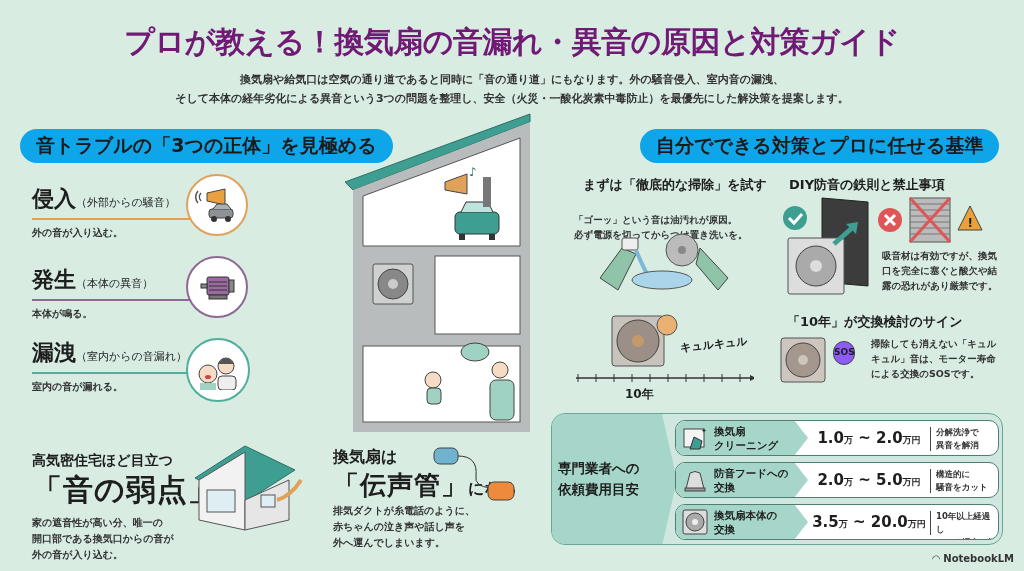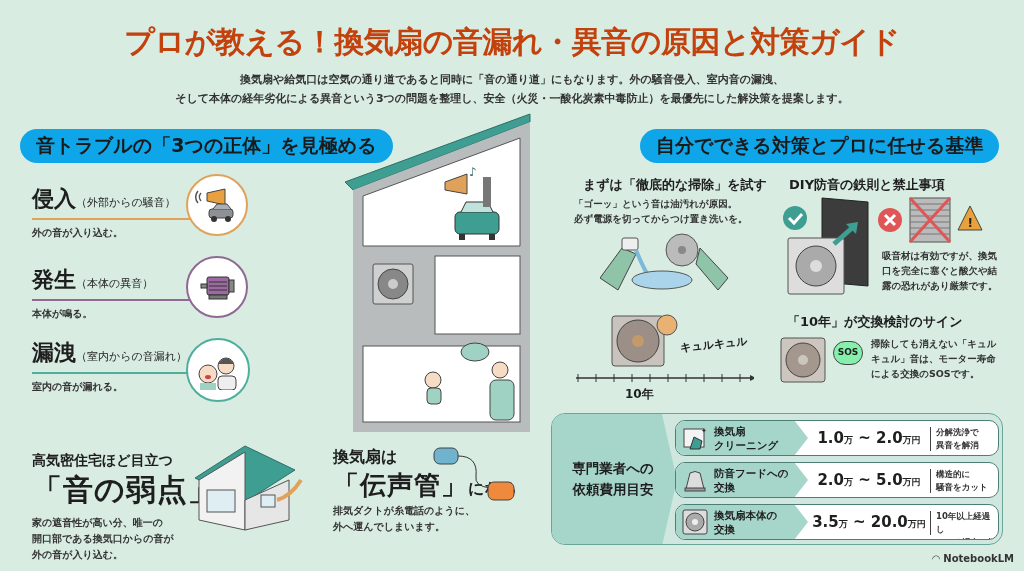--- a/index.html
+++ b/index.html
@@ -6,21 +6,21 @@
   html, body { width: 1024px; height: 571px; overflow: hidden; }
   body {
     background: #d8ece2;
     font-family: "DejaVu Sans", "Liberation Sans", sans-serif;
     color: #1e1e1e;
     position: relative;
   }
   .abs { position: absolute; }
   #title {
     left: 0; top: 22px; width: 1024px; text-align: center;
-    font-size: 30px; font-weight: bold; letter-spacing: -0.5px; color: #c2410c;
+    font-size: 30px; font-weight: bold; letter-spacing: -0.5px; color: #701a75;
   }
   #subtitle {
     left: 0; top: 70px; width: 1024px; text-align: center;
     font-size: 11px; line-height: 19px; font-weight: bold; color: #333;
   }
   .pill {
     background: #0ea5e9; border-radius: 18px; font-weight: bold;
     font-size: 19px; padding: 4px 16px; white-space: nowrap; color:#1a1a1a;
   }
   
@@ -43,21 +43,21 @@
   #price-box {
     left: 551px; top: 413px; width: 452px; height: 132px;
     border: 1.5px solid #6aa59a; border-radius: 14px; background: #cfe7de;
     overflow: hidden;
   }
   #price-left {
     left: 0; top: 0; width: 125px; height: 132px; background: #a6d6c9;
     clip-path: polygon(0 0, 88% 0, 100% 50%, 88% 100%, 0 100%);
   }
   #price-label {
-    left: 6px; top: 44px; width: 110px; text-align: center;
+    left: 6px; top: 44px; width: 110px; 
     font-size: 13.5px; font-weight: bold; line-height: 21px;
   }
   .price-row {
     left: 123px; width: 324px; height: 36px; background: #fff;
     border: 1.3px solid #4d7f75; border-radius: 10px; overflow: hidden;
   }
   .price-row .tag {
     left: 0; top: 0; width: 132px; height: 100%; background: #a6d6c9;
     clip-path: polygon(0 0, 90% 0, 100% 50%, 90% 100%, 0 100%);
   }
@@ -172,34 +172,35 @@
   <rect x="22" y="50" width="28" height="22" fill="#dfeef3" stroke="#555"></rect>
   <rect x="76" y="55" width="14" height="12" fill="#dfeef3" stroke="#555"></rect>
   <path d="M92 60 q14 -4 24 -20" stroke="#e0a25a" stroke-width="4" fill="none"></path>
 </svg>
 
 <div class="abs" style="left:333px;top:447px;">
   <div class="weak-small" style="font-size:16px;">換気扇は</div>
   <div><span class="weak-big" style="font-size:26px;">「伝声管」</span><span style="font-size:16px;font-weight:bold;">になる</span></div>
   <div class="body-text" style="">
     <div>排気ダクトが糸電話のように、</div>
+    <div>赤ちゃんの泣き声や話し声を</div>
     <div>外へ運んでしまいます。</div>
   </div>
 </div>
 <svg class="abs" style="left:430px;top:442px;" width="90" height="66" viewBox="0 0 90 66">
   <rect x="4" y="6" width="24" height="16" rx="6" fill="#6fb3cf" stroke="#444"></rect>
   <path d="M28 14 q20 0 18 20 q-2 10 14 12" stroke="#333" fill="none"></path>
   <rect x="58" y="40" width="26" height="18" rx="6" fill="#ef8a3c" stroke="#444"></rect>
 </svg>
 
 <div class="abs pill" style="left:640px;top:129px;">自分でできる対策とプロに任せる基準</div>
 
 <div class="abs" style="left:574px;top:176px;">
   <div class="sec-title">まずは「徹底的な掃除」を試す</div>
-  <div class="sec-desc" style="margin-top:2px;">
+  <div class="sec-desc" style="margin-top:18px;">
     <div>「ゴーッ」という音は油汚れが原因。</div>
     <div>必ず電源を切ってからつけ置き洗いを。</div>
   </div>
 </div>
 <svg class="abs" style="left:600px;top:228px;" width="150" height="70" viewBox="0 0 150 70">
   <path d="M0 50 l22 -30 l14 6 l-18 36 z" fill="#8fc4a8" stroke="#444"></path>
   <rect x="22" y="10" width="16" height="12" rx="2" fill="#eee" stroke="#555"></rect>
   <path d="M36 22 q8 20 14 28" stroke="#7cb8d8" stroke-width="4" fill="none"></path>
   <ellipse cx="62" cy="52" rx="30" ry="9" fill="#a9d4ea" stroke="#555"></ellipse>
   <circle cx="82" cy="22" r="16" fill="#bbb" stroke="#555"></circle>
@@ -262,21 +263,21 @@
   <div>口を完全に塞ぐと酸欠や結</div>
   <div>露の恐れがあり厳禁です。</div>
 </div>
 
 <div class="abs sec-title" style="left:778px;top:313px;">「10年」が交換検討のサイン</div>
 <svg class="abs" style="left:780px;top:337px;" width="48" height="48" viewBox="0 0 48 48">
   <rect x="1" y="1" width="44" height="44" rx="3" fill="#cdc6bf" stroke="#555"></rect>
   <circle cx="23" cy="23" r="17" fill="#a3978e" stroke="#444"></circle>
   <circle cx="23" cy="23" r="5" fill="#cdc6bf"></circle>
 </svg>
-<div class="abs" style="left:833px;top:341px;width:30px;height:24px;border-radius:12px;background:#86efac;border:1.5px solid #444;font-size:9px;font-weight:bold;text-align:center;line-height:21px;">SOS</div>
+<div class="abs" style="left:833px;top:341px;width:22px;height:24px;border-radius:12px;background:#8b5cf6;border:1.5px solid #444;font-size:9px;font-weight:bold;text-align:center;line-height:21px;">SOS</div>
 <div class="abs sec-desc" style="left:871px;top:336px;">
   <div>掃除しても消えない「キュル</div>
   <div>キュル」音は、モーター寿命</div>
   <div>による交換のSOSです。</div>
 </div>
 
 <div id="price-box" class="abs">
   <div id="price-left" class="abs"></div>
   <div id="price-label" class="abs">
     <div>専門業者への</div>

